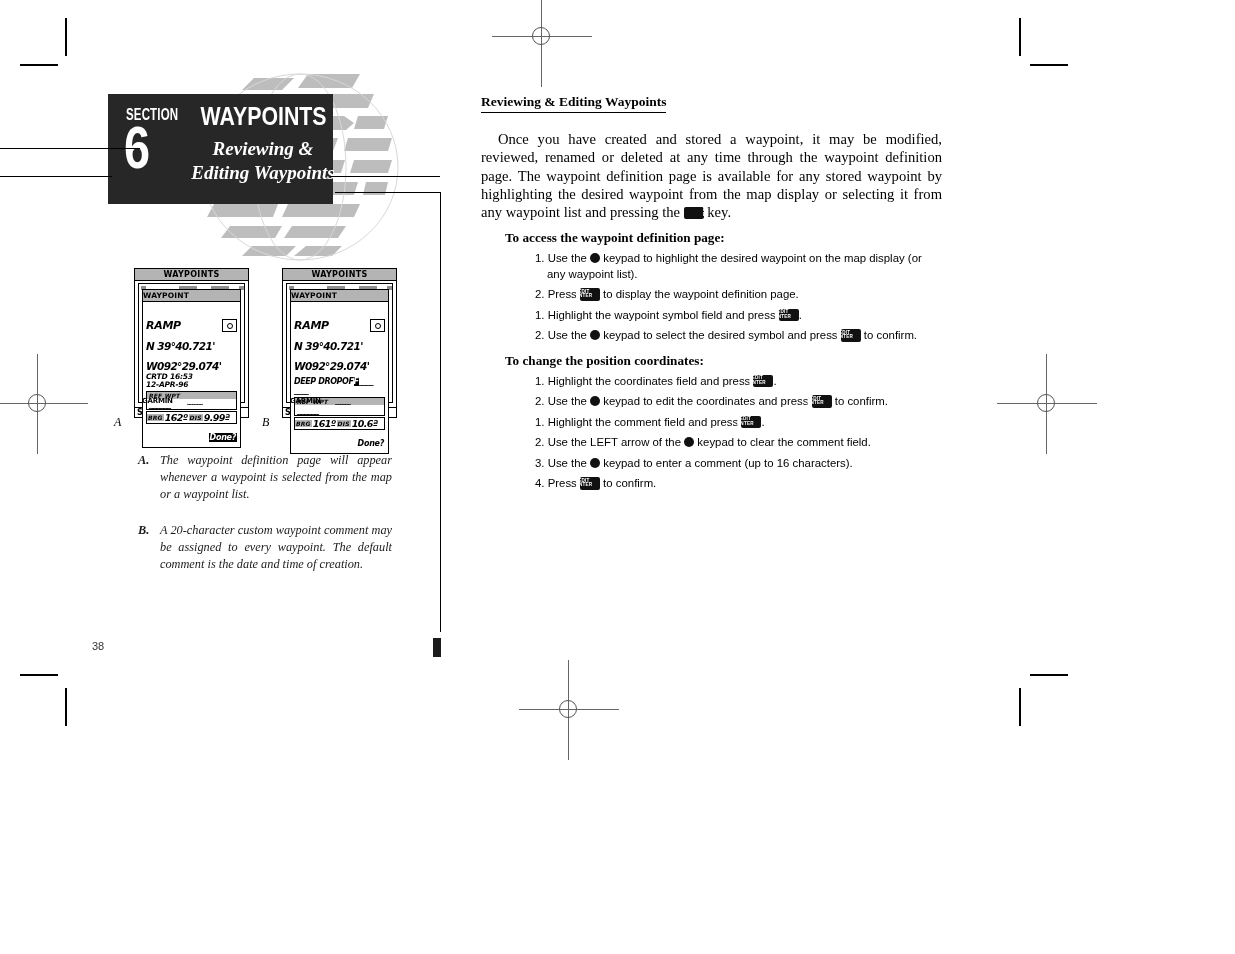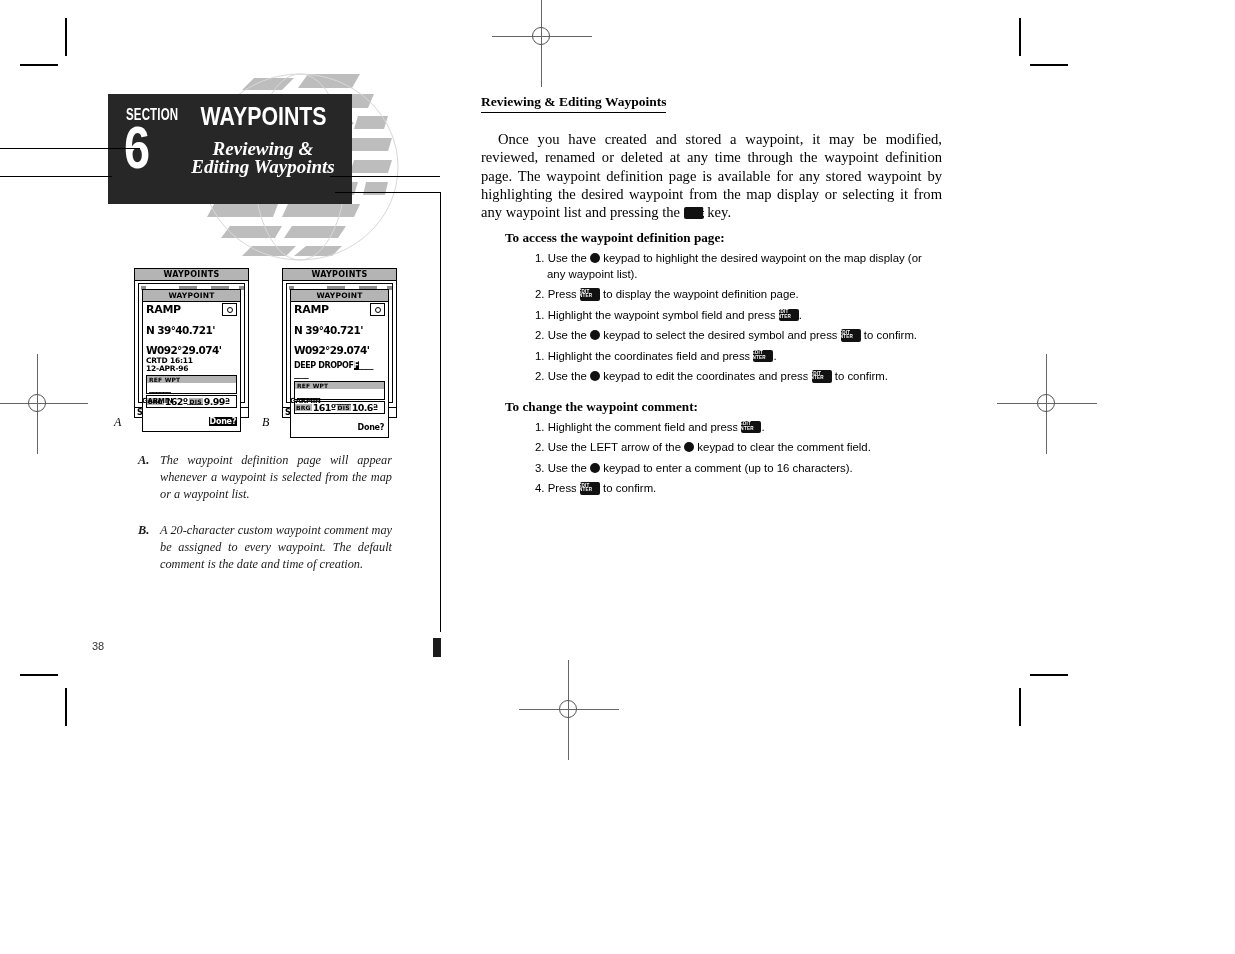--- a/index.html
+++ b/index.html
@@ -9,21 +9,21 @@
   }
   
   .crop{position:absolute;background:#000;}
   .reg{position:absolute;width:36px;height:36px;}
   .reg .c{position:absolute;left:8px;top:8px;width:18px;height:18px;border:1px solid #555;border-radius:50%;box-sizing:border-box;}
   .reg .h{position:absolute;left:-32px;top:17px;width:100px;height:1px;background:#666;}
   .reg .v{position:absolute;left:17px;top:-32px;width:1px;height:100px;background:#666;}
 
   
   #banner{
-    position:absolute;left:108px;top:94px;width:244px;height:110px;
+    position:absolute;left:108px;top:94px;width:225px;height:110px;
     background:#272727;color:#fff;
   }
   #banner .sec-word{
     position:absolute;left:18px;top:12px;font-family:"Liberation Sans",sans-serif;
     font-weight:bold;font-size:16px;letter-spacing:.2px;
     transform:scaleX(.72);transform-origin:left top;
   }
   #banner .sec-num{
     position:absolute;left:16px;top:24px;font-family:"Liberation Sans",sans-serif;
     font-weight:bold;font-size:60px;line-height:60px;
@@ -32,21 +32,21 @@
   #banner .wp-title{
     position:absolute;left:80px;top:7px;width:140px;text-align:center;
     font-family:"Liberation Sans",sans-serif;font-weight:bold;font-size:26px;
     transform:scaleX(.82);transform-origin:center top;
   }
   #banner .sub1,#banner .sub2{
     position:absolute;width:170px;left:70px;text-align:center;
     font-family:"Liberation Serif",serif;font-style:italic;font-weight:bold;font-size:19px;
   }
   #banner .sub1{top:44px;}
-  #banner .sub2{top:62px;}
+  #banner .sub2{top:68px;}
 
   
   #globe{position:absolute;left:196px;top:72px;width:210px;height:190px;opacity:1;}
 
   
   .hrule{position:absolute;height:1px;background:#000;}
   .vrule{position:absolute;width:1px;background:#000;}
 
   
   .gps{
@@ -61,24 +61,24 @@
     font-family:"DejaVu Sans",sans-serif;
   }
   .gps .body{position:relative;height:126px;background:#fff;padding:0;}
   .listbg{position:absolute;left:3px;top:2px;right:3px;height:118px;border:1px solid #000;background:#fff;}
   .listbg .tick{position:absolute;top:2px;height:4px;width:5px;background:#8f8f8f;}
   .wpwin{
     position:absolute;left:7px;top:8px;width:97px;
     border:1px solid #000;background:#fff;
   }
   .wpwin .wt{
-    background:#b4b4b4;text-align:center;font-size:7.5px;font-weight:bold;
+    background:#b4b4b4;text-align:left;font-size:7.5px;font-weight:bold;
     border-bottom:1px solid #000;padding:1px 0;letter-spacing:.2px;
   }
-  .wpwin .inner{padding:1px 3px 3px;}
+  .wpwin .inner{padding:17px 3px 3px;font-style:italic;}
   .rowname{display:flex;align-items:center;justify-content:space-between;}
   .wname{font-size:11px;font-weight:bold;letter-spacing:-.3px;}
   .symbox{width:13px;height:11px;border:1px solid #000;display:flex;align-items:center;justify-content:center;}
   .symdot{width:4px;height:4px;border:1px solid #000;border-radius:50%;}
   .coord{font-size:10.5px;font-weight:bold;letter-spacing:-.6px;line-height:10.5px;margin-top:9px;}
   .small{font-size:7.5px;font-weight:bold;letter-spacing:-.2px;line-height:8px;}
   .cmtline{font-size:8px;font-weight:bold;letter-spacing:-.4px;line-height:9px;white-space:nowrap;}
   .cursor{background:#000;color:#fff;padding:0 0px;}
   .refbox{margin-top:2px;border:1px solid #000;}
   .refhdr{background:#b4b4b4;font-size:6px;font-weight:bold;padding:0 2px;letter-spacing:.2px;}
@@ -230,21 +230,21 @@
       <div class="wt">WAYPOINT</div>
       <div class="inner">
         <div class="rowname">
           <span class="wname">RAMP</span>
           <span class="symbox">
               <span class="symdot"></span>
             </span>
         </div>
         <div class="coord">N  39°40.721'</div>
         <div class="coord">W092°29.074'</div>
-        <div class="small" style="margin-top:2px;">CRTD 16:11</div>
+        <div class="small" style="margin-top:2px;">CRTD 16:53</div>
         <div class="small">12-APR-96</div>
         <div class="refbox">
           <div class="refhdr">REF WPT</div>
           <div class="refval">______</div>
         </div>
         <div class="brgrow">
           <span class="lbl">BRG</span>
           <span class="num">162º</span>
           <span class="lbl">DIS</span>
           <span class="num">9.99ª</span>
@@ -329,26 +329,26 @@
     <li><span>1. Use the </span><span class="rocker"></span><span> keypad to highlight the desired waypoint on the map display (or any waypoint list).</span></li>
     <li><span>2. Press </span><span class="key"><span class="k1">EDIT</span><span class="k2">ENTER</span></span><span> to display the waypoint definition page.</span></li>
   </ol>
 
 
   <ol class="steps">
     <li><span>1. Highlight the waypoint symbol field and press </span><span class="key"><span class="k1">EDIT</span><span class="k2">ENTER</span></span><span>.</span></li>
     <li><span>2. Use the </span><span class="rocker"></span><span> keypad to select the desired symbol and press </span><span class="key"><span class="k1">EDIT</span><span class="k2">ENTER</span></span><span> to confirm.</span></li>
   </ol>
 
+  <div class="subhead">To change the position coordinates:</div>
   <ol class="steps">
     <li><span>1. Highlight the coordinates field and press </span><span class="key"><span class="k1">EDIT</span><span class="k2">ENTER</span></span><span>.</span></li>
     <li><span>2. Use the </span><span class="rocker"></span><span> keypad to edit the coordinates and press </span><span class="key"><span class="k1">EDIT</span><span class="k2">ENTER</span></span><span> to confirm.</span></li>
   </ol>
 
-  <div class="subhead" style="margin-top:14px;">To change the waypoint comment:</div>
   <ol class="steps">
     <li><span>1. Highlight the comment field and press </span><span class="key"><span class="k1">EDIT</span><span class="k2">ENTER</span></span><span>.</span></li>
     <li><span>2. Use the LEFT arrow of the </span><span class="rocker"></span><span> keypad to clear the comment field.</span></li>
     <li><span>3. Use the </span><span class="rocker"></span><span> keypad to enter a comment (up to 16 characters).</span></li>
     <li><span>4. Press </span><span class="key"><span class="k1">EDIT</span><span class="k2">ENTER</span></span><span> to confirm.</span></li>
   </ol>
 </div>
 
 <div class="pg">38</div>
 <div class="blackmark"></div>

